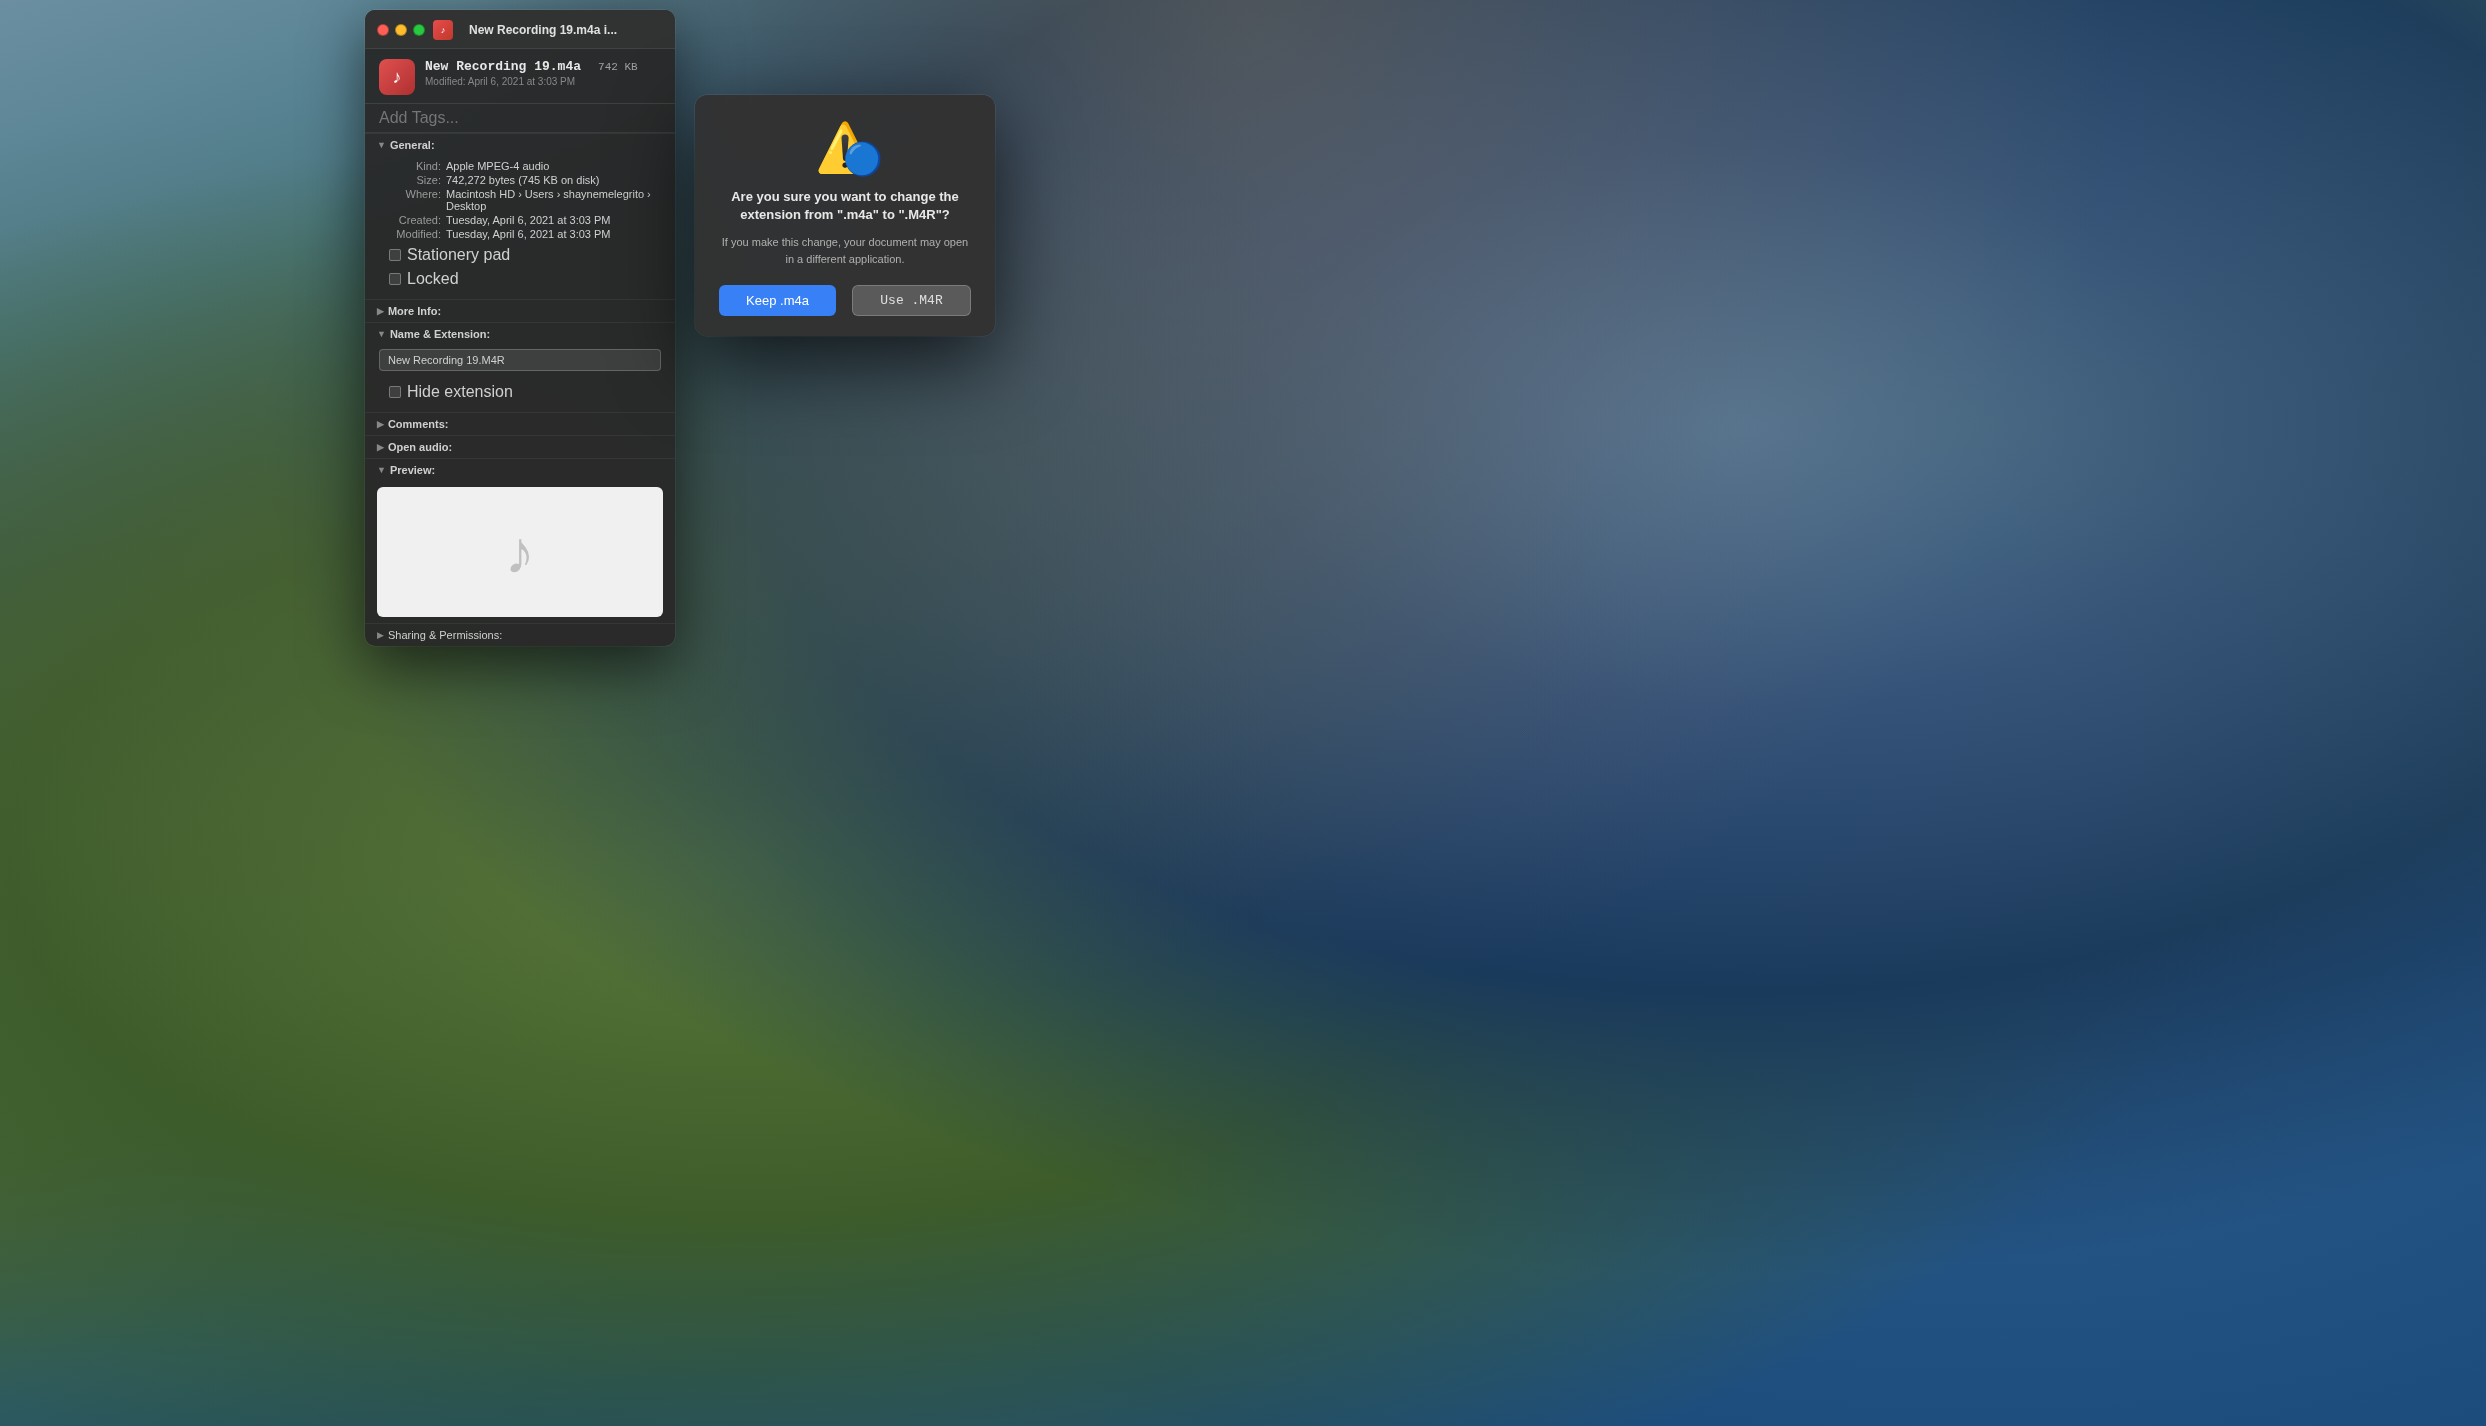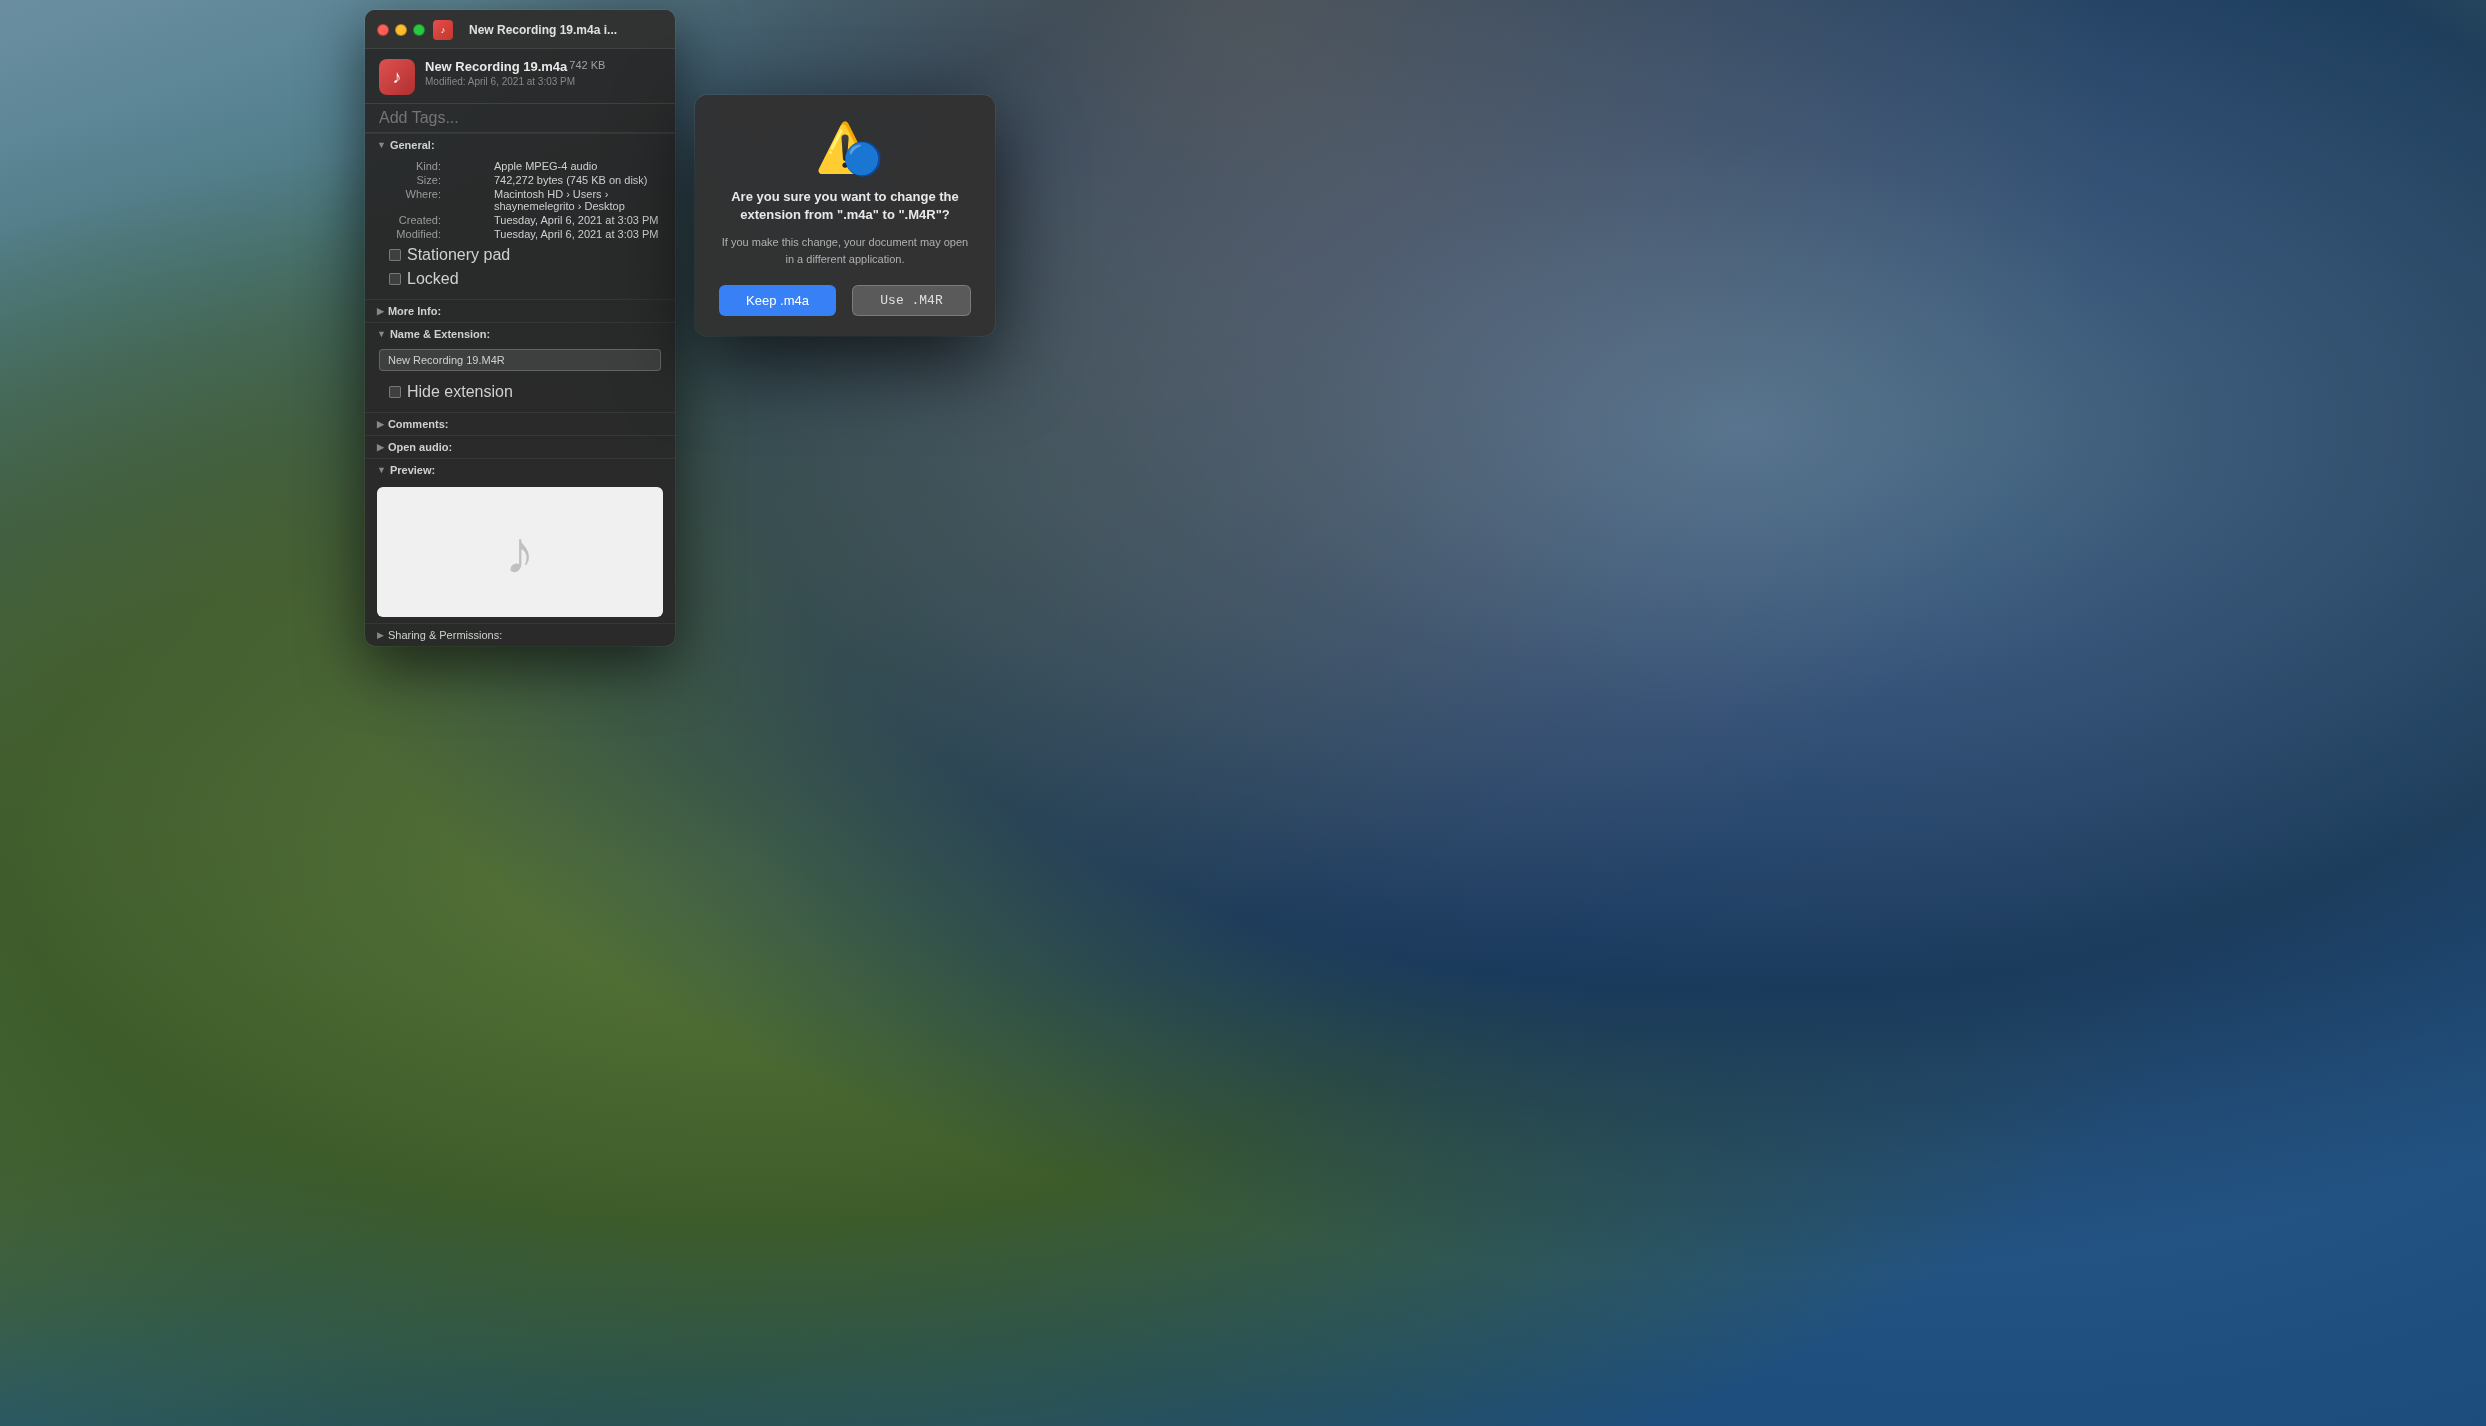--- a/index.html
+++ b/index.html
@@ -132,23 +132,24 @@
       color: white;
       flex-shrink: 0;
     }
 
     .file-meta {
       flex: 1;
     }
 
     .file-name-size {
       display: flex;
-      align-items: flex-start;
-      gap: 2px;
+      align-items: center;
+      gap: 17px;
       margin-bottom: 2px;
+      font-family: Liberation Mono, monospace;
     }
 
     .file-name {
       font-size: 13px;
       font-weight: 600;
       color: #e8e8e8;
     }
 
     .file-size {
       font-size: 11px;
@@ -208,21 +209,20 @@
       width: 62px;
       flex-shrink: 0;
       margin-right: 5px;
       font-size: 11px;
     }
 
     .info-value {
       color: #d0d0d0;
       font-size: 11px;
       flex: 1;
-      margin-left: 48px;
     }
 
     .checkbox-row {
       display: flex;
       align-items: center;
       margin-top: 6px;
       margin-bottom: 3px;
       padding-left: 10px;
       gap: 6px;
     }

